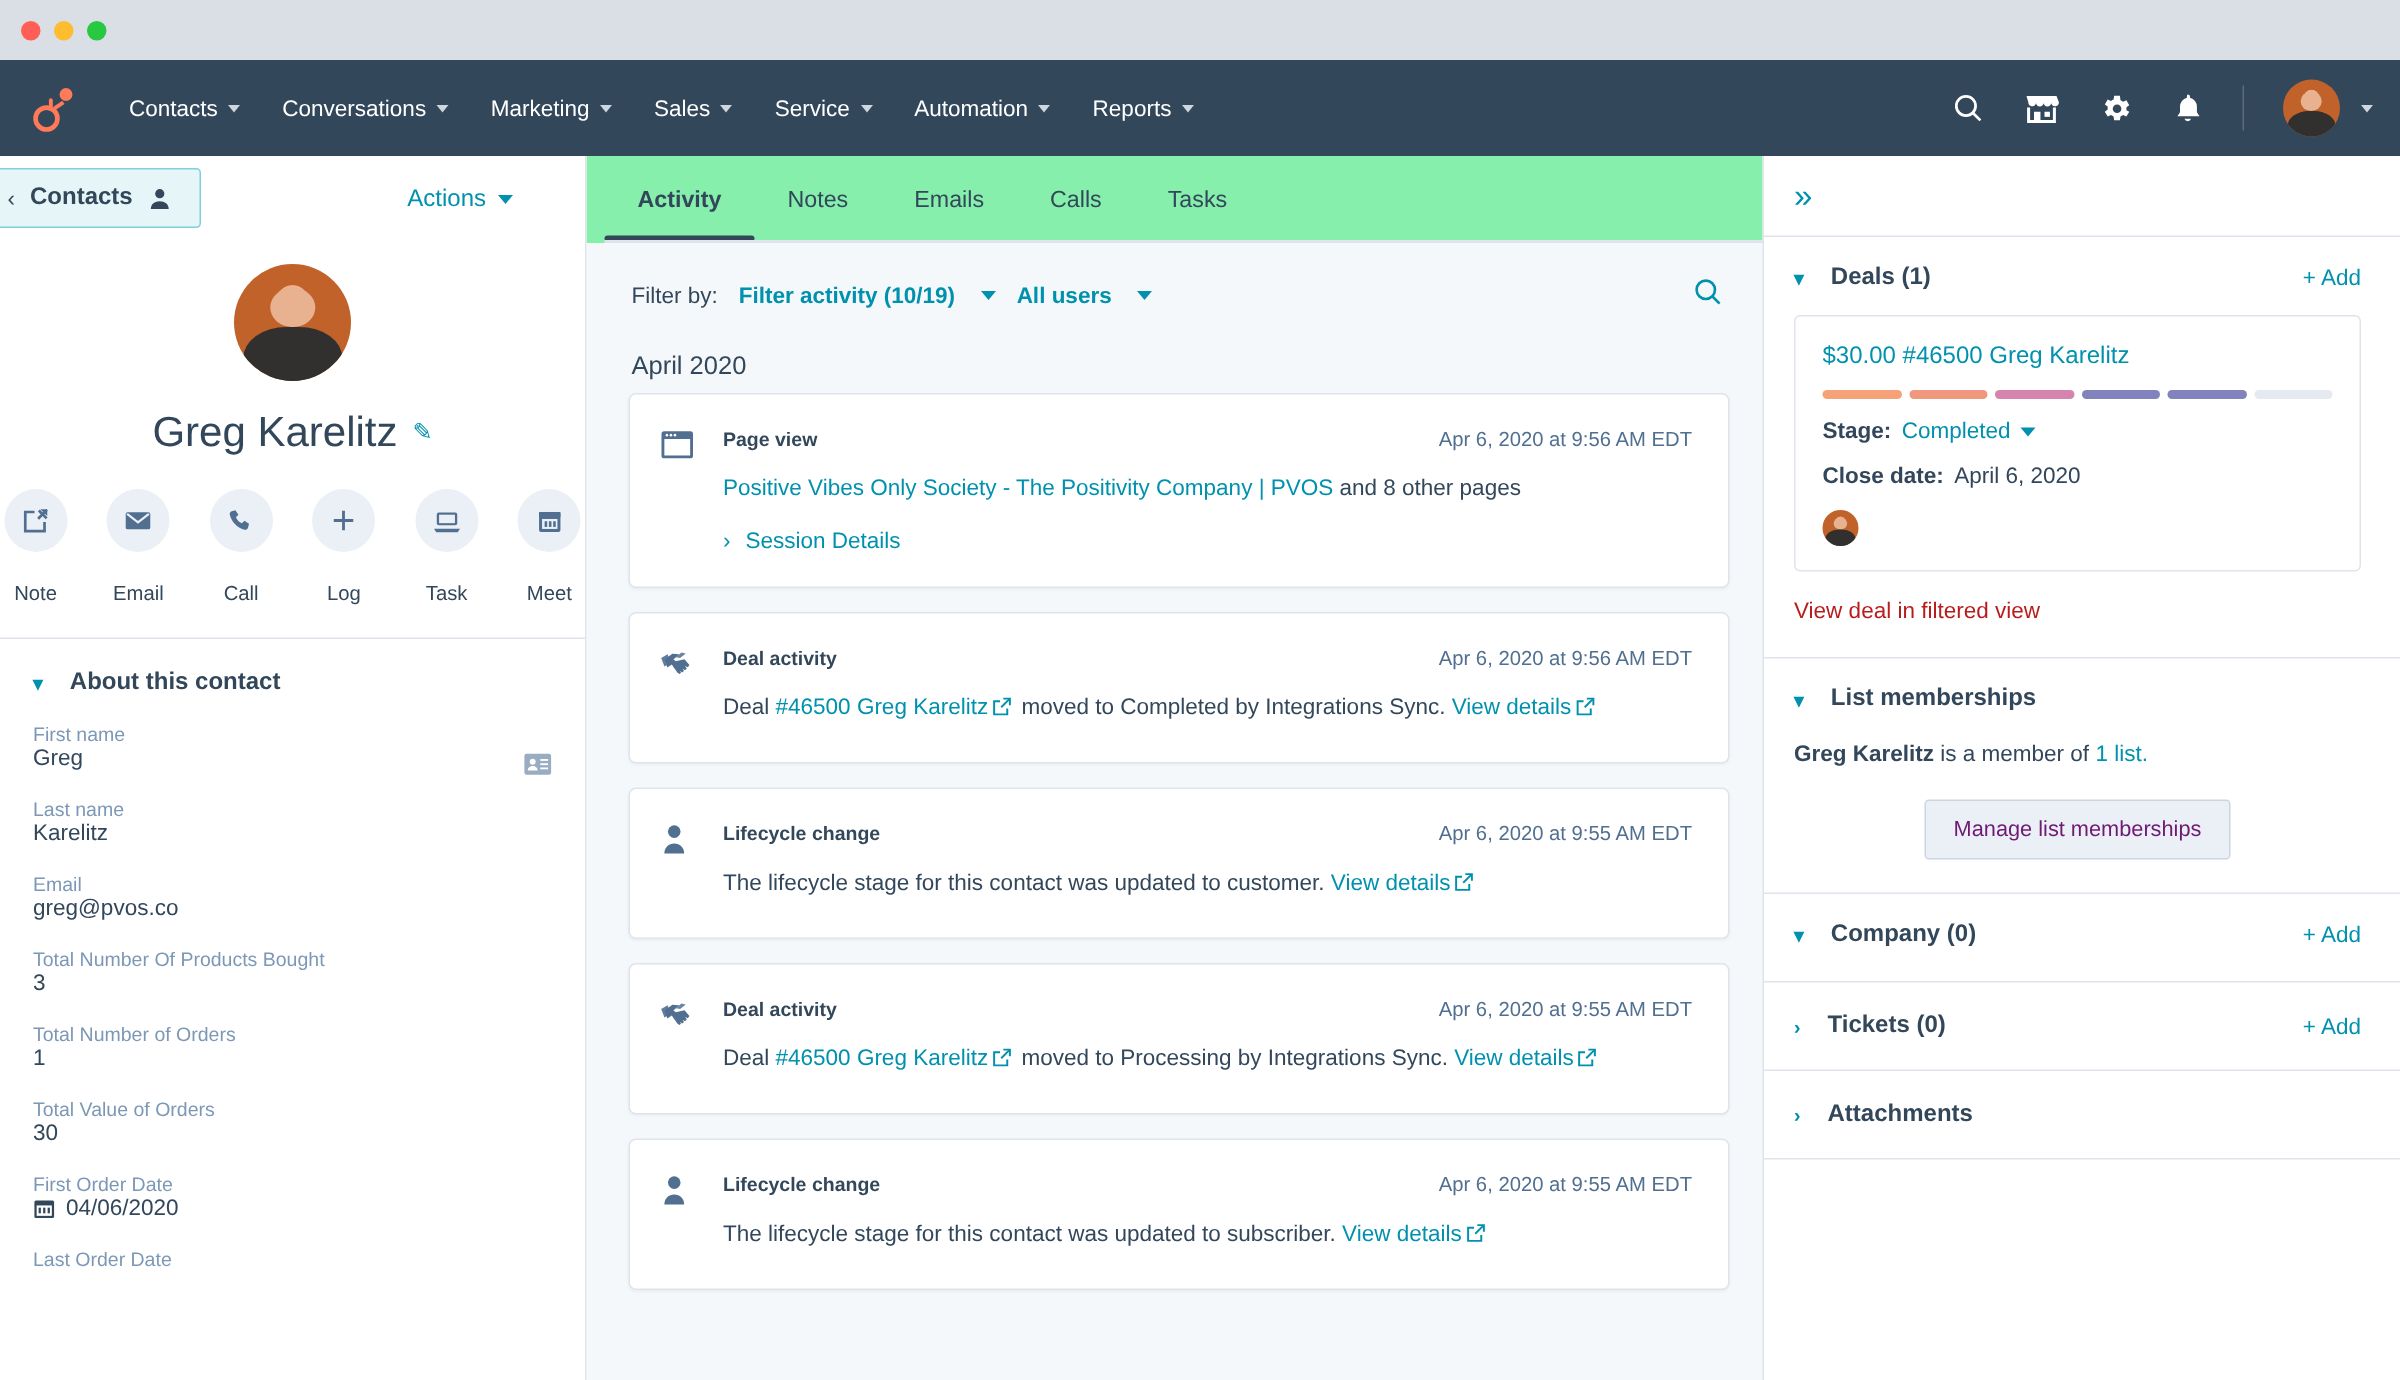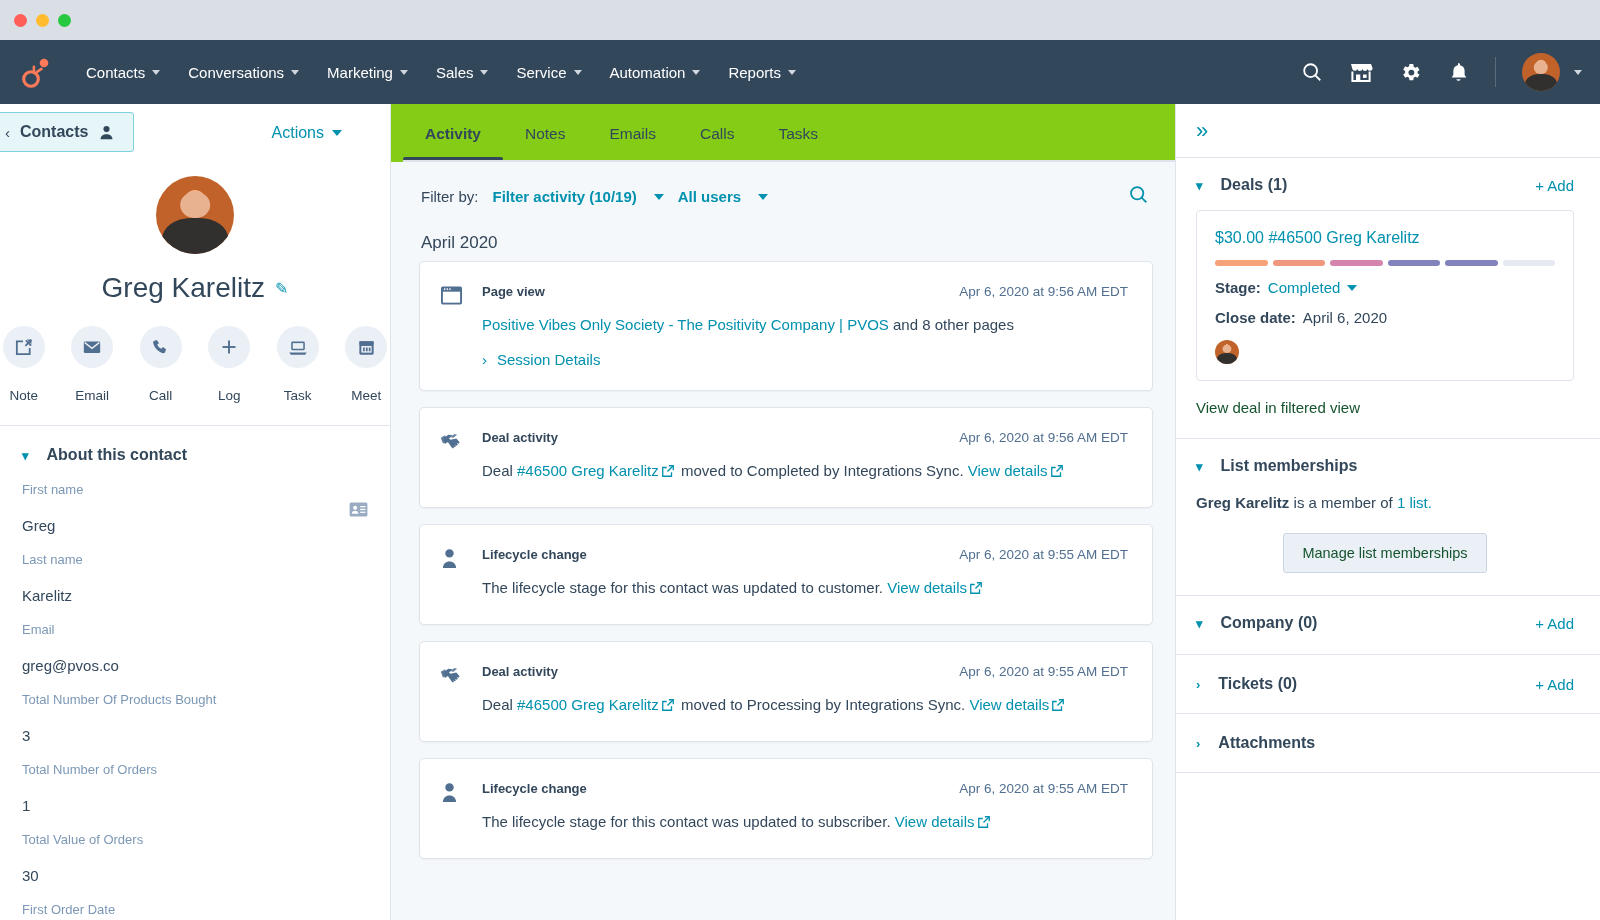--- a/index.html
+++ b/index.html
@@ -82,25 +82,25 @@
     width:42px;height:42px;border-radius:50%;background:#eaf0f6;
     display:flex;align-items:center;justify-content:center;margin:0 auto;color:#516f90;
   }
   .qlabel { margin-top:20px; font-size:13.5px; color:#33475b; }
   .divline { height:1px; background:#dfe3eb; margin-top:22px; }
   .about { padding: 20px 26px 0 22px; }
   .about-hd { display:flex; align-items:center; gap:18px; font-size:16px; font-weight:bold; color:#33475b; cursor:pointer; }
   .chev-d { color:#0091ae; font-size:13px; }
   .prop { margin-top:18px; position:relative; }
   .plabel { font-size:13px; color:#7c98b6; }
-  .pvalue { font-size:15px; color:#33475b; margin-top:20px; display:flex; align-items:center; gap:7px; }
+  .pvalue { font-size:15px; color:#33475b; margin-top:0; display:flex; align-items:center; gap:7px; }
   .card-icon { position:absolute; right:-4px; top:20px; color:#99acc2; cursor:pointer; }
 
   
-  .tabs { background:#84cc16; display:flex; padding:0 0 0 12px; position:relative; height:58px; align-items:center; }
+  .tabs { background:#86efac; display:flex; padding:0 0 0 12px; position:relative; height:58px; align-items:center; }
   .tab { font-size:15.5px; color:#33475b; padding: 18px 22px 16px; cursor:pointer; position:relative; }
   .tab.active { font-weight:bold; }
   .tab.active::after {
     content:''; position:absolute; left:0; right:0; bottom:-2px; height:4px; background:#33475b; border-radius:2px;
   }
   .tabs::after { content:''; position:absolute; left:12px; right:0; bottom:0; height:2px; background:#dfe3eb; }
   .filterbar { display:flex; align-items:center; padding: 22px 26px 0 30px; gap:14px; }
   .fb-label { font-size:15px; color:#33475b; }
   .fb-drop { color:#0091ae; font-size:15px; font-weight:bold; display:flex; align-items:center; gap:17px; cursor:pointer; }
   .fb-search { margin-left:auto; color:#0091ae; cursor:pointer; }
@@ -127,26 +127,26 @@
   .rsec { border-bottom:1px solid #dfe3eb; padding: 18px 26px 22px 20px; }
   .rhead { display:flex; align-items:center; }
   .rtitle { font-size:16px; font-weight:bold; color:#33475b; display:flex; align-items:center; gap:18px; cursor:pointer; }
   .radd { margin-left:auto; color:#0091ae; font-size:15px; cursor:pointer; }
   .dealcard { margin-top:16px; border:1px solid #dfe3eb; border-radius:4px; padding:18px 18px 16px; }
   .dealtitle { color:#0091ae; font-size:16px; cursor:pointer; }
   .stages { display:flex; gap:5px; margin-top:13px; }
   .stg { height:6px; border-radius:3px; flex:1; }
   .dealrow { margin-top:13px; font-size:15px; color:#33475b; display:flex; align-items:center; gap:7px; }
   .dealrow b { font-weight:bold; }
-  .viewdeal { display:block; margin-top:18px; color:#14532d; font-size:15px; cursor:pointer; }
+  .viewdeal { display:block; margin-top:18px; color:#b91c1c; font-size:15px; cursor:pointer; }
   .rtext { margin-top:16px; font-size:15px; color:#33475b; line-height:1.62; }
   .rtext b { font-weight:bold; }
   .btn-outline {
     display:block; margin: 18px auto 0; padding:11px 18px; background:#eaf0f6;
-    border:1px solid #cbd6e2; border-radius:3px; color:#14532d; font-size:14.5px;
+    border:1px solid #cbd6e2; border-radius:3px; color:#701a75; font-size:14.5px;
     font-family:inherit; cursor:pointer;
   }
   .rsec.slim { padding-top:20px; padding-bottom:20px; }
 </style>
 </head>
 <body>
 
 <div class="titlebar">
   <div class="dot red"></div>
   <div class="dot yellow"></div>

